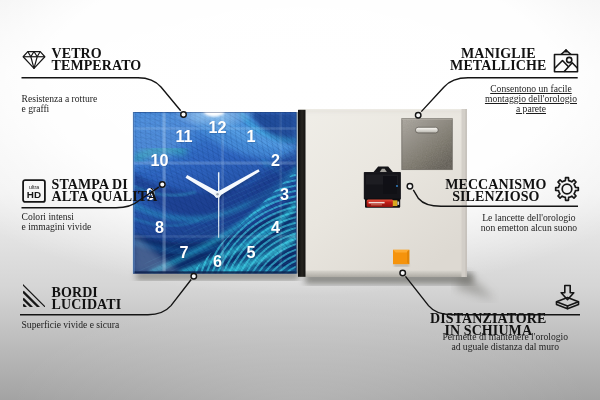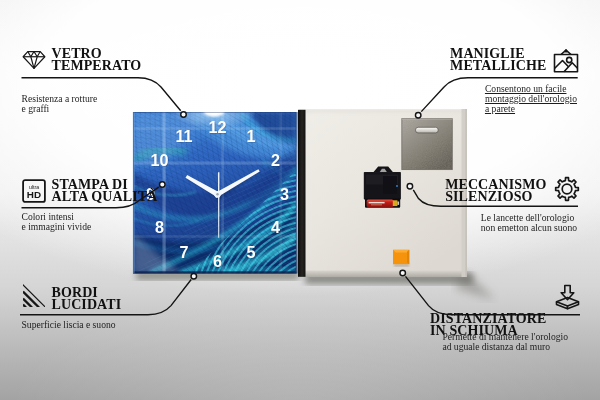--- a/index.html
+++ b/index.html
@@ -2,21 +2,21 @@
 <html><head><meta charset="utf-8"><style>
 html,body{margin:0;padding:0;}
 body{width:600px;height:400px;position:relative;overflow:hidden;
  background:
   radial-gradient(ellipse 100% 75% at 50% 20%, #ffffff 0%, rgba(255,255,255,0.95) 42%, rgba(255,255,255,0) 72%),
   radial-gradient(ellipse 75% 45% at 50% 102%, rgba(255,255,255,0.18) 0%, rgba(255,255,255,0) 65%),
   linear-gradient(to bottom, #ededed 0%, #f6f6f6 18%, #efefef 48%, #d5d5d5 72%, #bababa 87%, #a3a3a3 100%);
  font-family:"Liberation Serif", serif;-webkit-font-smoothing:antialiased;}
 .t{position:absolute;font-weight:bold;font-size:14px;line-height:12.1px;letter-spacing:0.1px;color:#111;white-space:nowrap;}
 .d{position:absolute;font-size:9.6px;line-height:10.4px;color:#1d1d1d;white-space:nowrap;}
-.r{text-align:left;}
+.r{text-align:center;}
 </style></head>
 <body>
 <svg width="600" height="400" viewBox="0 0 600 400" style="position:absolute;left:0;top:0">
 <defs>
 <linearGradient id="bpg" x1="0" y1="0" x2="0.7" y2="1">
  <stop offset="0" stop-color="#f0eee8"></stop>
         <stop offset="0.5" stop-color="#e9e6df"></stop>
         <stop offset="1" stop-color="#ddd9d2"></stop>
 </linearGradient>
 <linearGradient id="metal" x1="0" y1="0" x2="0.75" y2="1">
@@ -396,18 +396,18 @@
       <path d="M2.5,17.8 L13.5,13.6 L24.5,17.8 L13.5,22 Z"></path>
       <path d="M2.5,17.8 v2.6 L13.5,24.8 v-2.8"></path>
       <path d="M24.5,17.8 v2.6 L13.5,24.8"></path>
     </g>
   </svg>
 <div class="t" style="left:51.5px;top:48.3px;">VETRO<br>TEMPERATO</div>
 <div class="d" style="left:21.5px;top:82px;margin-top:12px;">Resistenza a rotture<br>e graffi</div>
 <div class="t" style="left:51.5px;top:178.9px;">STAMPA DI<br>ALTA QUALITÀ</div>
 <div class="d" style="left:21.5px;top:212px;">Colori intensi<br>e immagini vivide</div>
 <div class="t" style="left:51.5px;top:286.6px;">BORDI<br>LUCIDATI</div>
-<div class="d" style="left:21.5px;top:320px;">Superficie liscia e suono</div>
+<div class="d" style="left:21.5px;top:320px;">Superficie vivide e sicura</div>
 <div class="t r" style="right:53.5px;top:48.3px;">MANIGLIE<br>METALLICHE</div>
 <div class="d r" style="right:23px;top:83.5px;text-decoration:underline;">Consentono un facile<br>montaggio dell'orologio<br>a parete</div>
 <div class="t r" style="right:53.5px;top:178.9px;">MECCANISMO<br>SILENZIOSO</div>
 <div class="d r" style="right:23px;top:212.5px;">Le lancette dell'orologio<br>non emetton alcun suono</div>
 <div class="t r" style="right:53.5px;top:286.6px;margin-top:26px;">DISTANZIATORE<br>IN SCHIUMA</div>
 <div class="d r" style="right:32px;top:320px;margin-top:12px;">Permette di mantenere l'orologio<br>ad uguale distanza dal muro</div>
 </body></html>

